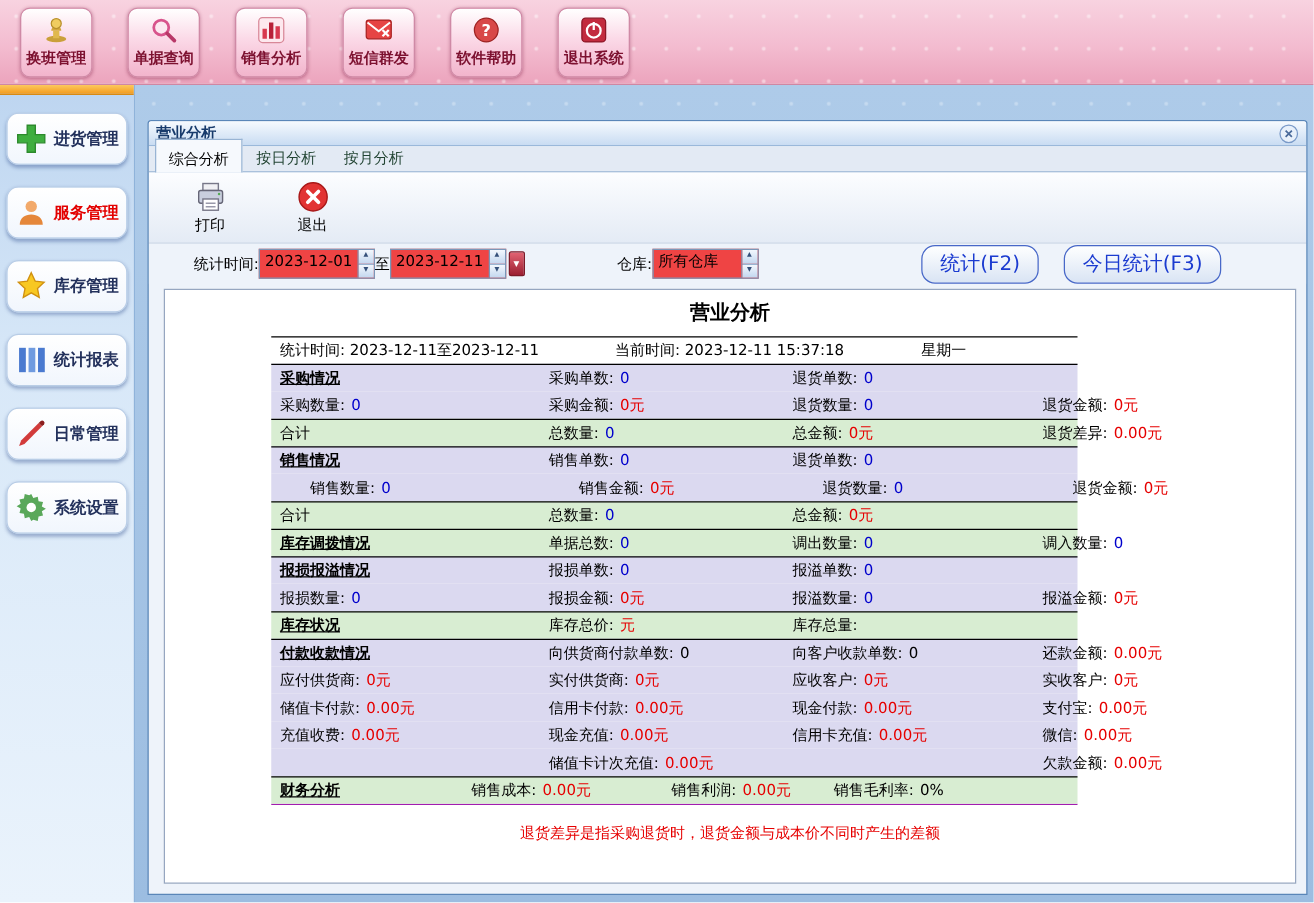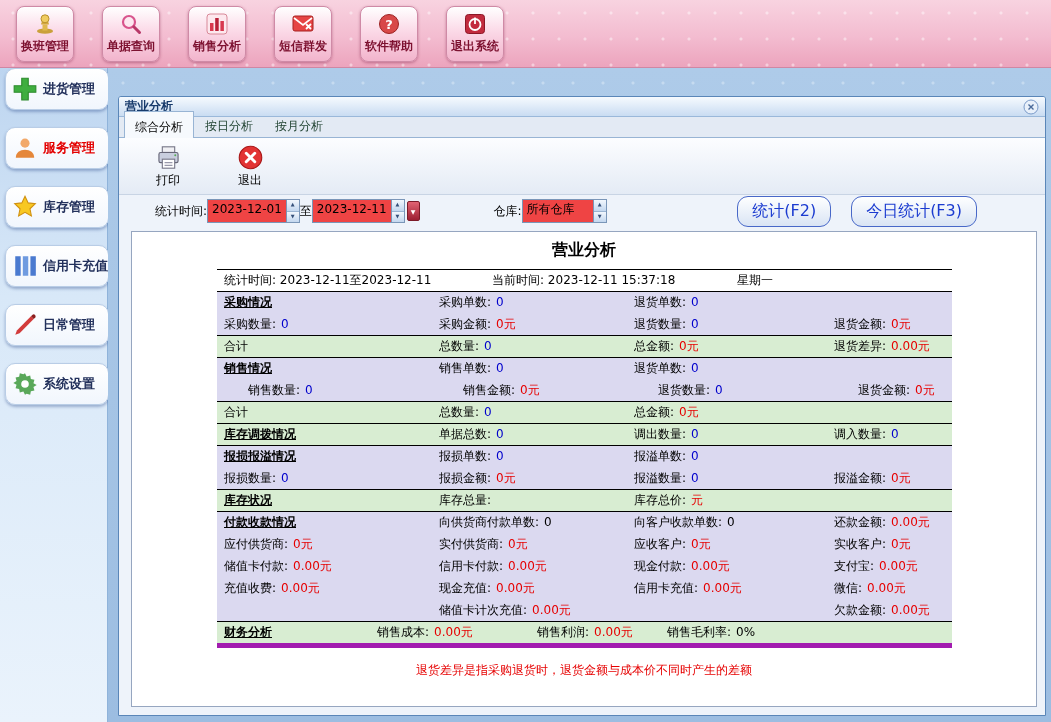--- a/index.html
+++ b/index.html
@@ -24,21 +24,21 @@
   }
   .tb-icon { width:24px; height:24px; display:block; }
   .tb-icon svg { width:24px; height:24px; display:block; }
   .tb-label { font-size:12px; font-weight:bold; color:#7d1130; white-space:nowrap; }
 
   
   .content { flex:1; display:flex; min-height:0; }
 
   
   .sidebar {
-    width:108px; flex:0 0 108px; display:flex; flex-direction:row;
+    width:108px; flex:0 0 108px; display:flex; flex-direction:column;
     background:linear-gradient(180deg,#bdd5f0 0%,#d8e8f8 35%,#eaf3fc 100%);
     border-right:1px solid #8fb3da;
   }
   .sidebar-accent { height:8px; background:linear-gradient(180deg,#fcc85e,#f49c1e); margin-bottom:14px; border-bottom:1px solid #d98a12; }
   .side-list { display:flex; flex-direction:column; gap:17px; padding:0 5px; }
   .side-btn {
     height:42px; background:linear-gradient(180deg,#ffffff,#f1f6fd);
     border:1px solid #b9cde6; border-radius:10px; display:flex; align-items:center; gap:5px;
     padding-left:6px; cursor:pointer; box-shadow:0 2px 3px rgba(30,60,130,.35);
   }
@@ -90,21 +90,21 @@
   .spinner i.up { border-bottom:1px solid #9ab4d2; }
   .drop-btn { width:13px; height:20px; margin-left:2px; border:1px solid #7c1a28; border-radius:2px;
     background:linear-gradient(180deg,#e26372,#9c1f32); color:#fff; font-size:6px; display:flex; align-items:center; justify-content:center; cursor:pointer; }
   .pills { margin-left:auto; display:flex; gap:20px; margin-right:68px; }
   .pill { font-family:inherit; font-size:16px; color:#1b3bd0; padding:4px 14px; border:1px solid #4868c8; border-radius:11px;
     background:linear-gradient(180deg,#feffff,#d9e4f4); cursor:pointer; white-space:nowrap; }
 
   
   .report-panel { flex:1; margin:4px 8px 8px 12px; background:#fff; border:1px solid #96a6c0; overflow:hidden; padding-top:8px; }
   .report-title { text-align:center; font-size:16px; font-weight:bold; margin-bottom:8px; }
-  .report-table { margin-left:85px; width:735px; border-bottom:5px solid #a21caf; }
+  .report-table { margin-left:85px; width:645px; border-bottom:1px solid #a21caf; }
   .rpt-row { display:grid; height:22px; align-items:center; font-size:12px; }
   .rpt-row.bt { border-top:1px solid #000; }
   .bg-white { background:#fff; }
   .bg-green { background:var(--green,#d8edd2); }
   .bg-purple { background:var(--purple,#dbd9f0); }
   .rpt-cell { padding-left:7px; white-space:nowrap; overflow:visible; }
   .section-name { font-weight:bold; text-decoration:underline; }
   .val { margin-left:5px; }
   .val.red { color:var(--money,#e60000); }
   .val.blue { color:var(--count,#0000cc); }
@@ -209,21 +209,21 @@
             <span class="side-label">库存管理</span>
           </div>
           <div class="side-btn">
             <span class="side-icon">
               <svg viewBox="0 0 24 24">
                 <rect x="3" y="3" width="5" height="18" fill="#4a7ad0"></rect>
                 <rect x="10" y="3" width="5" height="18" fill="#6f9be0"></rect>
                 <rect x="17" y="3" width="5" height="18" fill="#4a7ad0"></rect>
               </svg>
             </span>
-            <span class="side-label">信用卡充值</span>
+            <span class="side-label">统计报表</span>
           </div>
           <div class="side-btn">
             <span class="side-icon">
               <svg viewBox="0 0 24 24">
                 <path d="M3 21l4-1.5L20 6.5 17.5 4 4.5 17z" fill="#d23b3b"></path>
                 <path d="M17.5 4L20 6.5 21.5 5a1.8 1.8 0 0 0-2.5-2.5z" fill="#8c1f1f"></path>
               </svg>
             </span>
             <span class="side-label">日常管理</span>
           </div>
@@ -374,22 +374,22 @@
                 <div class="rpt-cell"></div>
               </div>
               <div class="rpt-row bg-purple" style="grid-template-columns: 215px 195px 200px 1fr;">
                 <div class="rpt-cell"><span>报损数量:</span><span class="val blue">0</span></div>
                 <div class="rpt-cell"><span>报损金额:</span><span class="val red">0元</span></div>
                 <div class="rpt-cell"><span>报溢数量:</span><span class="val blue">0</span></div>
                 <div class="rpt-cell"><span>报溢金额:</span><span class="val red">0元</span></div>
               </div>
               <div class="rpt-row bg-green bt" style="grid-template-columns: 215px 195px 200px 1fr;">
                 <div class="rpt-cell"><span class="section-name">库存状况</span></div>
+                <div class="rpt-cell"><span>库存总价:</span><span class="val red">元</span></div>
                 <div class="rpt-cell"><span>库存总量:</span></div>
-                <div class="rpt-cell"><span>库存总价:</span><span class="val red">元</span></div>
                 <div class="rpt-cell"></div>
               </div>
               <div class="rpt-row bg-purple bt" style="grid-template-columns: 215px 195px 200px 1fr;">
                 <div class="rpt-cell"><span class="section-name">付款收款情况</span></div>
                 <div class="rpt-cell"><span>向供货商付款单数:</span><span class="val">0</span></div>
                 <div class="rpt-cell"><span>向客户收款单数:</span><span class="val">0</span></div>
                 <div class="rpt-cell"><span>还款金额:</span><span class="val red">0.00元</span></div>
               </div>
               <div class="rpt-row bg-purple" style="grid-template-columns: 215px 195px 200px 1fr;">
                 <div class="rpt-cell"><span>应付供货商:</span><span class="val red">0元</span></div>

